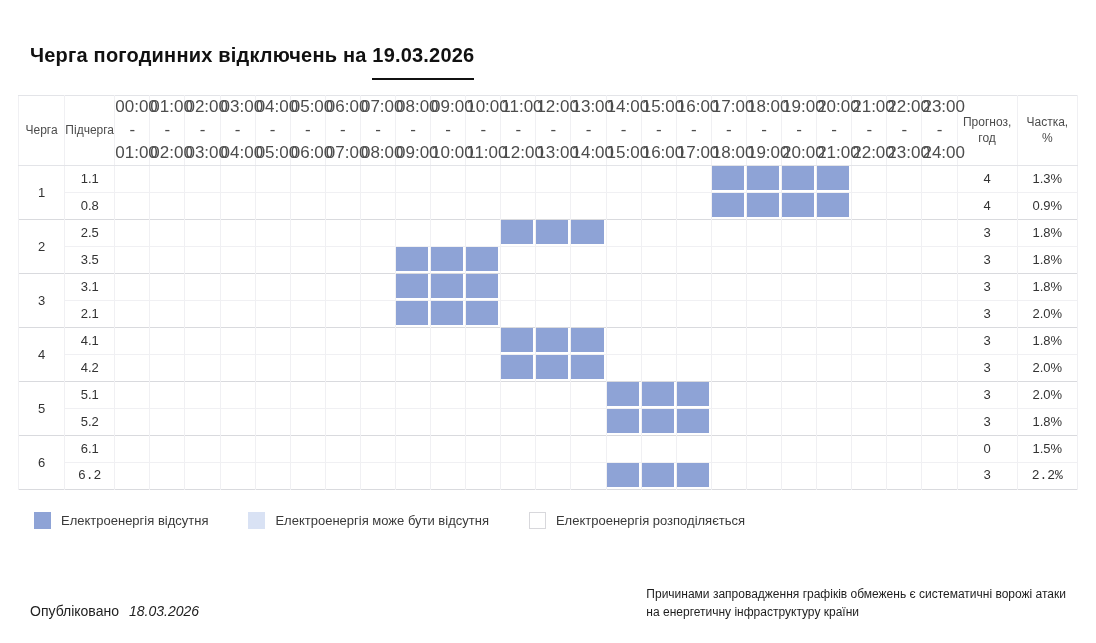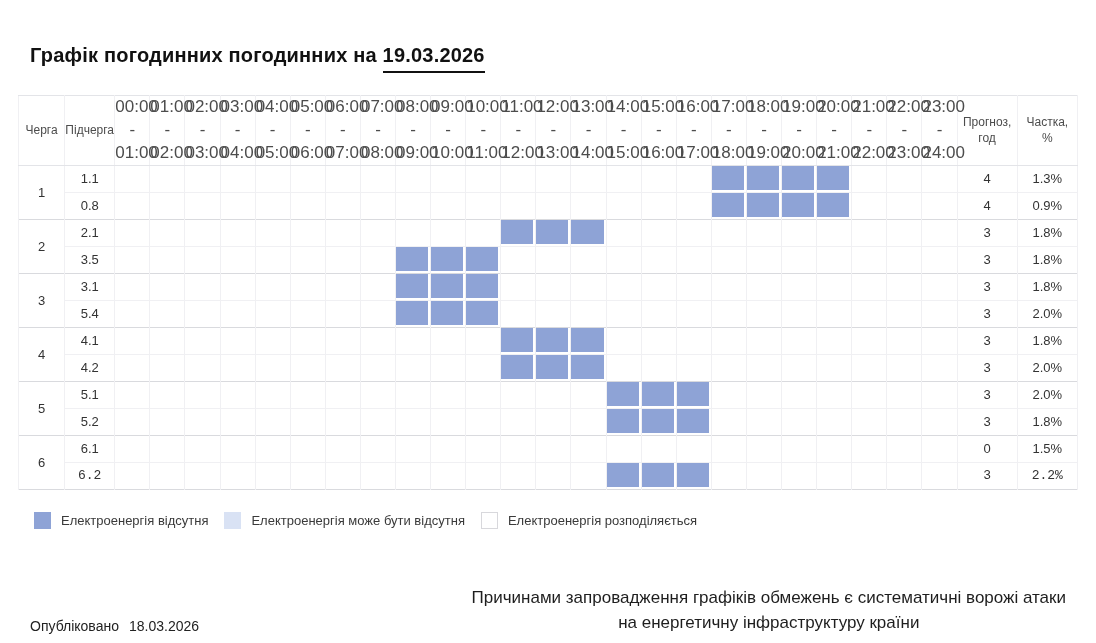--- a/index.html
+++ b/index.html
@@ -20,21 +20,21 @@
   .page{padding:0 18px;}
   .title{
     margin:44px 12px 28px 12px;
     font-size:20px;
     font-weight:bold;
     color:#111;
     letter-spacing:.2px;
   }
   .title .date{
     border-bottom:2px solid #111;
-    padding-bottom:5px;
+    padding-bottom:12px;
   }
   table.schedule{
     border-collapse:collapse;
     table-layout:fixed;
     width:1060px;
   }
   table.schedule th, table.schedule td{
     padding:0;
     border-left:1px solid var(--grid);
     border-right:1px solid var(--grid);
@@ -64,51 +64,51 @@
     width:100%;height:26px;
   }
   td.hour .blk.on{
     background:var(--outage);
     border-right:2px solid #fff;
     border-bottom:2px solid #fff;
   }
   .legend{
     display:flex;
     align-items:center;
-    gap:16px;
+    gap:40px;
     margin:22px 0 0 16px;
   }
   .legend-item{display:flex;align-items:center;gap:10px;}
   .legend-swatch{
     width:17px;height:17px;
     border:1px solid #d8d8dc;
     flex:0 0 auto;
   }
   .legend-label{font-size:13px;color:#3a3a3a;}
   .footer{
     display:flex;
     justify-content:space-between;
     align-items:flex-end;
     margin:56px 12px 0 12px;
   }
   .published{font-size:14px;color:#222;padding-bottom:2px;}
-  .published .pub-date{margin-left:10px;}
+  .published .pub-date{margin-left:10px;font-style:italic;}
   .reason{
-    text-align:center;
-    font-size:17px;
+    text-align:left;
+    font-size:12px;
     line-height:1.5;
     color:#1e1e1e;
   }
 </style>
 </head>
 <body>
 
 <div class="page">
 
-  <h1 class="title"><span>Графік погодинних погодинних на</span>&nbsp;<span class="date">19.03.2026</span></h1>
+  <h1 class="title"><span>Черга погодинних відключень на</span>&nbsp;<span class="date">19.03.2026</span></h1>
 
   <table class="schedule">
     <colgroup id="cols">
         <col style="width: 46px;">
         <col style="width: 50px;">
         <col style="width: 35px;">
         <col style="width: 35px;">
         <col style="width: 35px;">
         <col style="width: 35px;">
         <col style="width: 35px;">
@@ -318,21 +318,21 @@
             <div class="blk"></div>
           </td>
           <td class="hour">
             <div class="blk"></div>
           </td>
           <td>4</td>
           <td>0.9%</td>
         </tr>
         <tr class="group-start">
           <td rowspan="2">2</td>
-          <td>2.1</td>
+          <td>2.5</td>
           <td class="hour">
             <div class="blk"></div>
           </td>
           <td class="hour">
             <div class="blk"></div>
           </td>
           <td class="hour">
             <div class="blk"></div>
           </td>
           <td class="hour">
@@ -550,21 +550,21 @@
           <td class="hour">
             <div class="blk"></div>
           </td>
           <td class="hour">
             <div class="blk"></div>
           </td>
           <td>3</td>
           <td>1.8%</td>
         </tr>
         <tr>
-          <td>5.4</td>
+          <td>2.1</td>
           <td class="hour">
             <div class="blk"></div>
           </td>
           <td class="hour">
             <div class="blk"></div>
           </td>
           <td class="hour">
             <div class="blk"></div>
           </td>
           <td class="hour">

